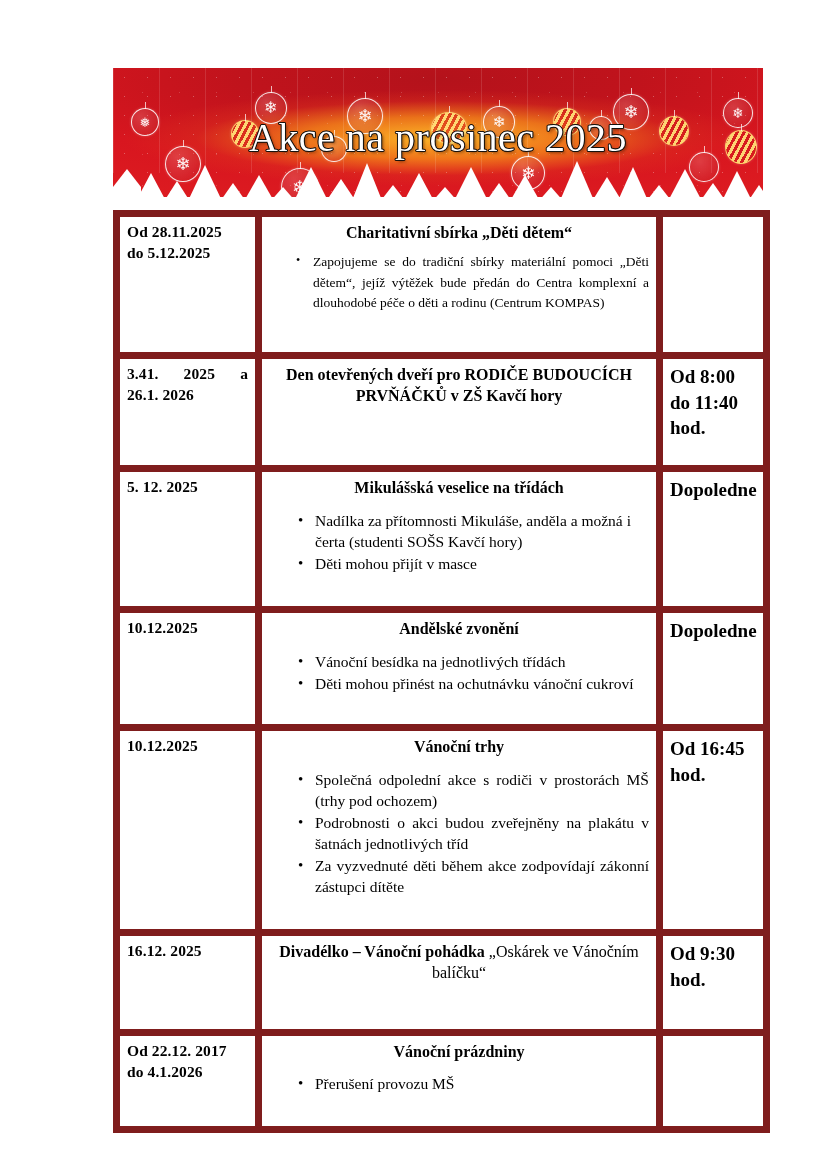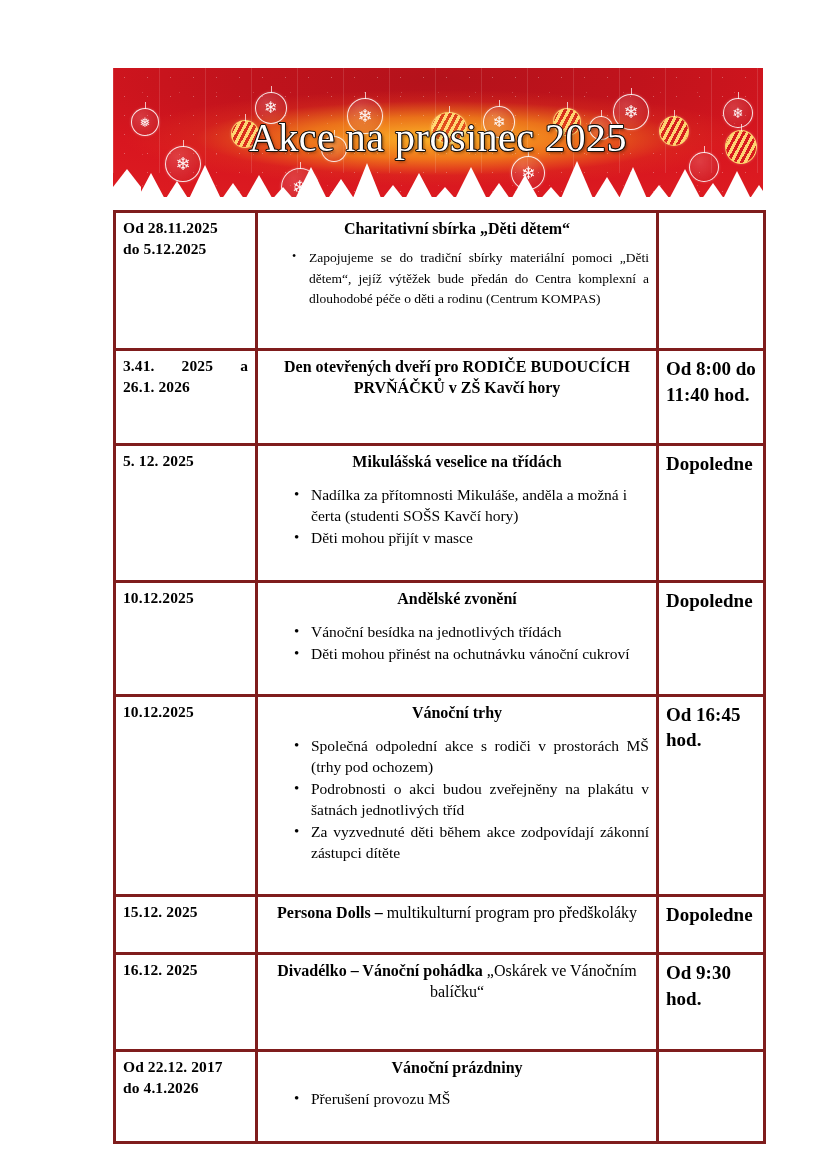--- a/index.html
+++ b/index.html
@@ -121,21 +121,21 @@
   
   table.schedule {
     position: absolute;
     left: 113px;
     top: 210px;
     width: 650px;
     border-collapse: collapse;
     table-layout: fixed;
   }
   table.schedule td {
-    border: 3px solid #7f1d1d;
+    border: 7px solid #7f1d1d;
     vertical-align: top;
     padding: 5px 7px 24px 7px;
     font-size: 15.5px;
     line-height: 1.28;
   }
   col.c-date  { width: 142px; }
   col.c-desc  { width: 401px; }
   col.c-time  { width: 107px; }
 
   .cell-date {
@@ -361,31 +361,20 @@
             <li class="just">Podrobnosti o akci budou zveřejněny na plakátu v šatnách jednotlivých tříd</li>
             <li class="just">Za vyzvednuté děti během akce zodpovídají zákonní zástupci dítěte</li>
           </ul>
           <div style="height:6px;"></div>
         </td>
         <td>
           <div class="cell-time">Od 16:45 hod.</div>
         </td>
       </tr>
 
-      <tr>
-        <td>
-          <div class="cell-date">15.12. 2025</div>
-        </td>
-        <td>
-          <p class="evt-title"><span>Persona Dolls –</span><span class="reg"> multikulturní program pro předškoláky</span></p>
-        </td>
-        <td>
-          <div class="cell-time">Dopoledne</div>
-        </td>
-      </tr>
 
       <tr>
         <td>
           <div class="cell-date">16.12. 2025</div>
         </td>
         <td>
           <p class="evt-title"><span>Divadélko – Vánoční pohádka</span><span class="reg"> „Oskárek ve Vánočním balíčku“</span></p>
           <div style="height:22px;"></div>
         </td>
         <td>

